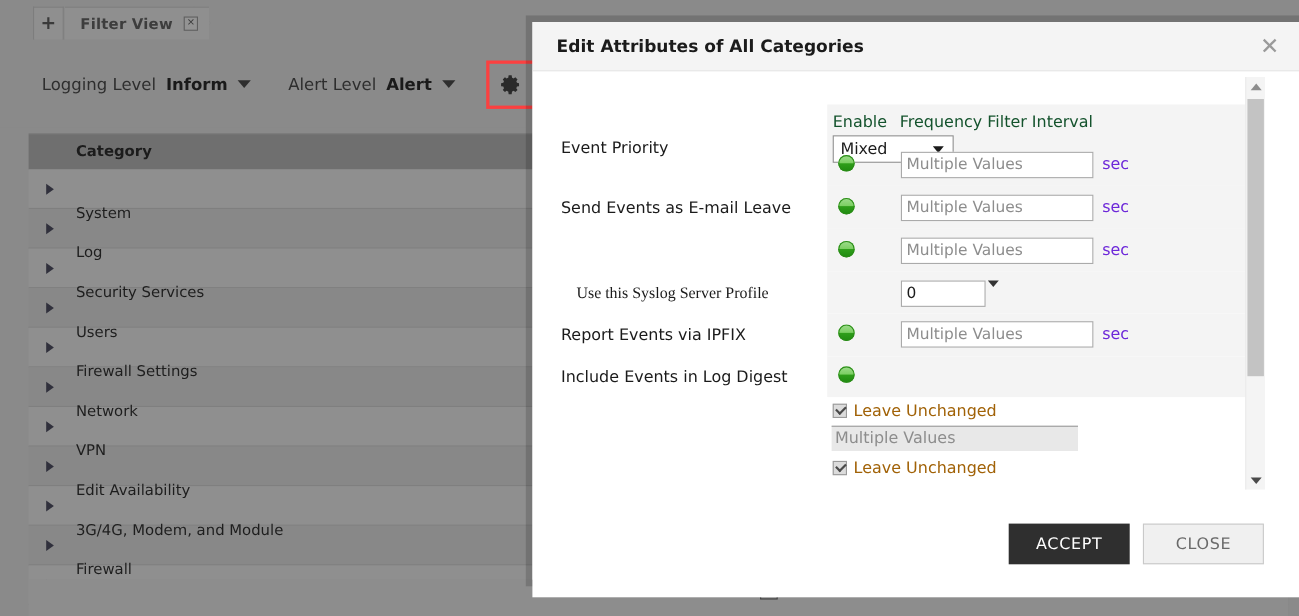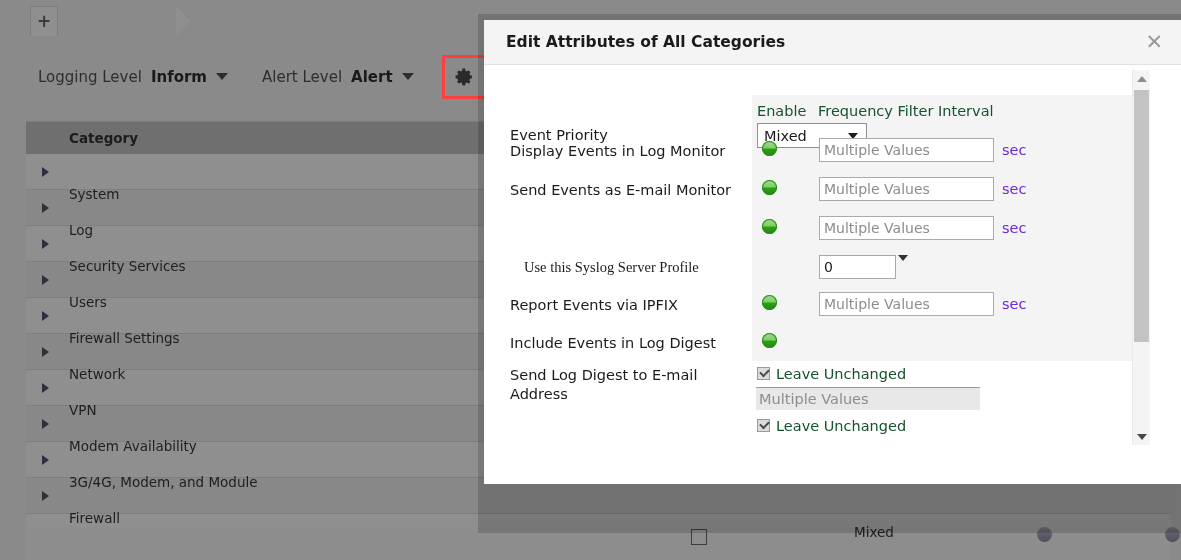--- a/index.html
+++ b/index.html
@@ -211,21 +211,21 @@
     left: 478px; top: 14px;
     width: 703px; height: 519px;
     background: rgba(0,0,0,0.16);
   }
 
   
   #dialog {
     position: absolute;
     left: 484px; top: 20px;
     width: 697px;
-    height: 464px;
+    height: 523px;
     background: #ffffff;
     box-sizing: border-box;
     overflow: hidden;
   }
   #dlg-header {
     height: 45px;
     background: #f4f4f4;
     border-bottom: 1px solid #e2e2e2;
     display: flex;
     align-items: center;
@@ -345,21 +345,21 @@
     position: absolute;
     left: 2px; top: 1px;
     width: 7px; height: 4px;
     border-left: 2px solid #4a4a4a;
     border-bottom: 2px solid #4a4a4a;
     transform: rotate(-45deg);
   }
   .luc-text {
     position: absolute;
     font-size: 14.5px;
-    color: #14532d;
+    color: #a16207;
     white-space: nowrap;
   }
   .disabled-field {
     position: absolute;
     height: 23px;
     background: #e8e8e8;
     border: none;
     border-top: 1px solid #9b9b9b;
     box-sizing: border-box;
     color: #8d8d8d;
@@ -452,20 +452,24 @@
 </style>
 </head>
 <body>
 
 <div id="bg-app">
 
   <div id="tabstrip">
     <div id="tab-plus">+</div>
     <div id="tab-arrow-line"></div>
     <div id="tab-arrow"></div>
+    <div id="tab-filter-view">
+      <span class="tab-label">Filter View</span>
+      <span class="tab-close">×</span>
+    </div>
   </div>
 
   <div id="toolbar">
     <span class="tb-label">Logging Level</span>
     <span class="tb-value">Inform</span>
     <span class="tb-caret"></span>
     <span class="tb-gap"></span>
     <span class="tb-label">Alert Level</span>
     <span class="tb-value">Alert</span>
     <span class="tb-caret"></span>
@@ -503,21 +507,21 @@
     <div class="cat-row even">
         <span class="cat-caret"></span>
         <span class="cat-name">Network</span>
       </div>
     <div class="cat-row odd">
         <span class="cat-caret"></span>
         <span class="cat-name">VPN</span>
       </div>
     <div class="cat-row even">
         <span class="cat-caret"></span>
-        <span class="cat-name">Modem Availability</span>
+        <span class="cat-name">Edit Availability</span>
       </div>
     <div class="cat-row odd">
         <span class="cat-caret"></span>
         <span class="cat-name">3G/4G, Modem, and Module</span>
       </div>
     <div class="cat-row even">
         <span class="cat-caret"></span>
         <span class="cat-name">Firewall</span>
       </div>
     <div class="cat-row odd">
@@ -558,58 +562,60 @@
 
     <div class="lbl" style="top:61px;">Event Priority</div>
     <div class="fakeselect" style="left:273px; top:58px; width:110px;">
       <span>Mixed</span>
       <span class="fs-caret"></span>
     </div>
 
     <div class="colhdr" style="left:273px; top:38px;">Enable</div>
     <div class="colhdr" style="left:334px; top:38px;">Frequency Filter Interval</div>
 
-    <div class="lbl" style="top:77px;">Display Events in Log Monitor</div>
     <span class="led" style="left:278px; top:76px;"></span>
     <input class="vinput" style="left: 335px; top: 73px; width: 175px;" placeholder="Multiple Values">
     <span class="sec" style="left:518px; top:77px;">sec</span>
 
-    <div class="lbl" style="top:116px;">Send Events as E-mail Monitor</div>
+    <div class="lbl" style="top:116px;">Send Events as E-mail Leave</div>
     <span class="led" style="left:278px; top:115px;"></span>
     <input class="vinput" style="left: 335px; top: 112px; width: 175px;" placeholder="Multiple Values">
     <span class="sec" style="left:518px; top:116px;">sec</span>
 
     <span class="led" style="left:278px; top:154px;"></span>
     <input class="vinput" style="left: 335px; top: 151px; width: 175px;" placeholder="Multiple Values">
     <span class="sec" style="left:518px; top:155px;">sec</span>
 
     <div class="lbl indent" style="top:193px;">Use this Syslog Server Profile</div>
     <input class="vinput" style="left: 335px; top: 190px; width: 77px;" value="0">
     <span class="mini-caret" style="left:414px; top:190px;"></span>
 
     <div class="lbl" style="top:231px;">Report Events via IPFIX</div>
     <span class="led" style="left:278px; top:230px;"></span>
     <input class="vinput" style="left: 335px; top: 227px; width: 175px;" placeholder="Multiple Values">
     <span class="sec" style="left:518px; top:231px;">sec</span>
 
     <div class="lbl" style="top:269px;">Include Events in Log Digest</div>
     <span class="led" style="left:278px; top:268px;"></span>
 
-    <div class="lbl wrap" style="top:301px;">Send Log Digest to E-mail Address</div>
     <span class="luc-box" style="left:273px; top:302px;"></span>
     <span class="luc-text" style="left:292px; top:301px;">Leave Unchanged</span>
     <input class="disabled-field" style="left: 272px; top: 322px; width: 224px;" placeholder="Multiple Values">
 
     <span class="luc-box" style="left:273px; top:354px;"></span>
     <span class="luc-text" style="left:292px; top:353px;">Leave Unchanged</span>
 
     <div id="dlg-scrollbar">
       <div id="sb-up">
           <span class="sb-tri-up"></span>
         </div>
       <div id="sb-thumb"></div>
       <div id="sb-down">
           <span class="sb-tri-down"></span>
         </div>
     </div>
   </div>
 
+  <div id="dlg-footer">
+    <button id="btn-accept">ACCEPT</button>
+    <button id="btn-close">CLOSE</button>
+  </div>
 </div>
 
 </body></html>

